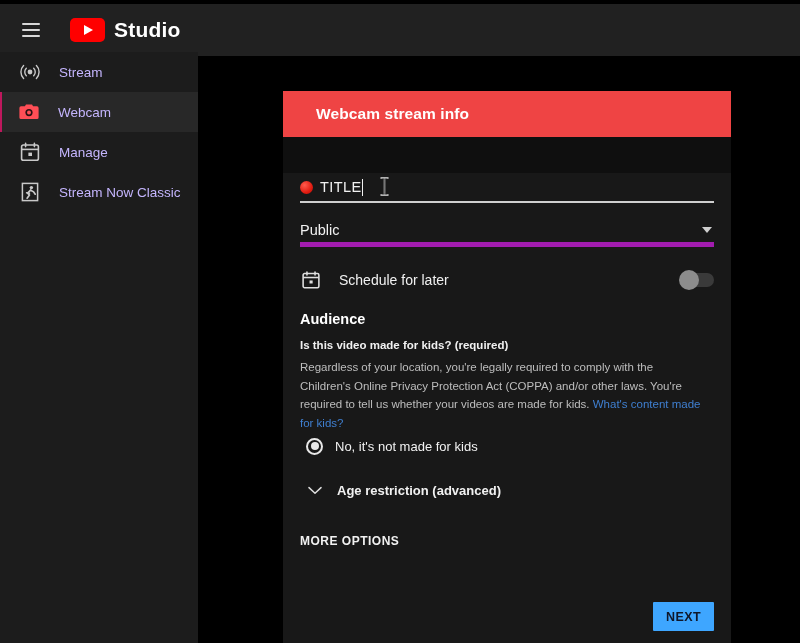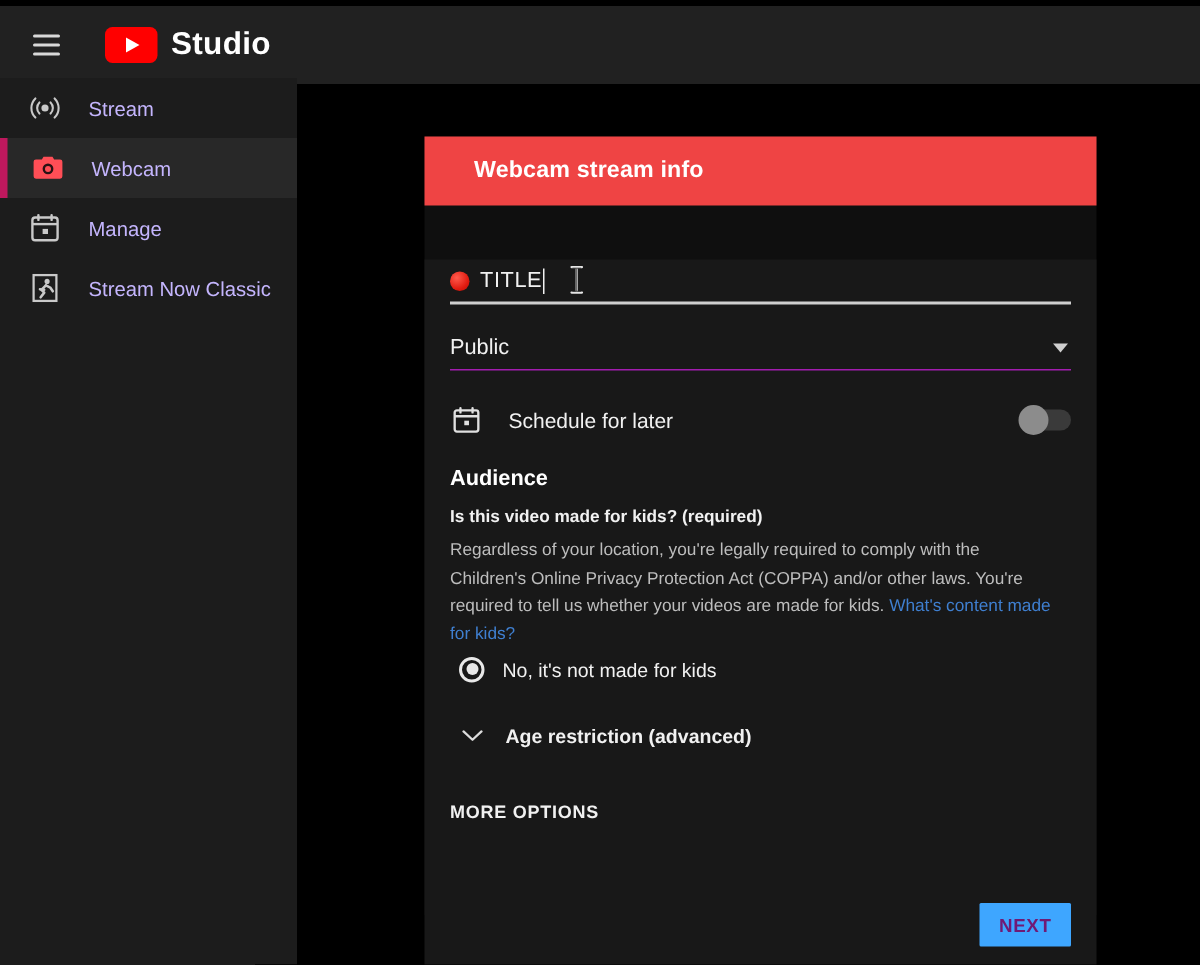--- a/index.html
+++ b/index.html
@@ -87,21 +87,21 @@
     position: relative;
     height: 40px;
     display: flex;
     align-items: center;
     padding-left: 14px;
     cursor: pointer;
     border-left: 3px solid transparent;
   }
   .nav-item.active {
     background: #282828;
-    border-left: 5px solid #be185d;
+    border-left: 2px solid #be185d;
   }
   .nav-icon {
     width: 26px; height: 26px;
     display: flex;
     align-items: center;
     justify-content: center;
     margin-right: 16px;
     flex: none;
   }
   .nav-label {
@@ -172,21 +172,21 @@
     top: 4px;
     width: 9px; height: 19px;
     pointer-events: none;
   }
 
   
   .field-select {
     position: relative;
     margin-top: 14px;
     height: 30px;
-    border-bottom: 1px solid #a21caf;
+    border-bottom: 5px solid #a21caf;
     display: flex;
     align-items: center;
     justify-content: space-between;
     cursor: pointer;
   }
   .select-value {
     color: #f1f1f1;
     font-size: 14.5px;
   }
   .caret-down {
@@ -314,21 +314,21 @@
     cursor: pointer;
     display: inline-block;
   }
 
   .next-button {
     position: absolute;
     right: 17px;
     bottom: 15px;
     width: 61px; height: 29px;
     background: #3ea6ff;
-    color: #701a75;
+    color: #0f172a;
     border: none;
     font-family: "Liberation Sans", sans-serif;
     font-size: 12.5px;
     font-weight: bold;
     letter-spacing: 0.4px;
     cursor: pointer;
     border-radius: 1px;
   }
 </style>
 </head>

